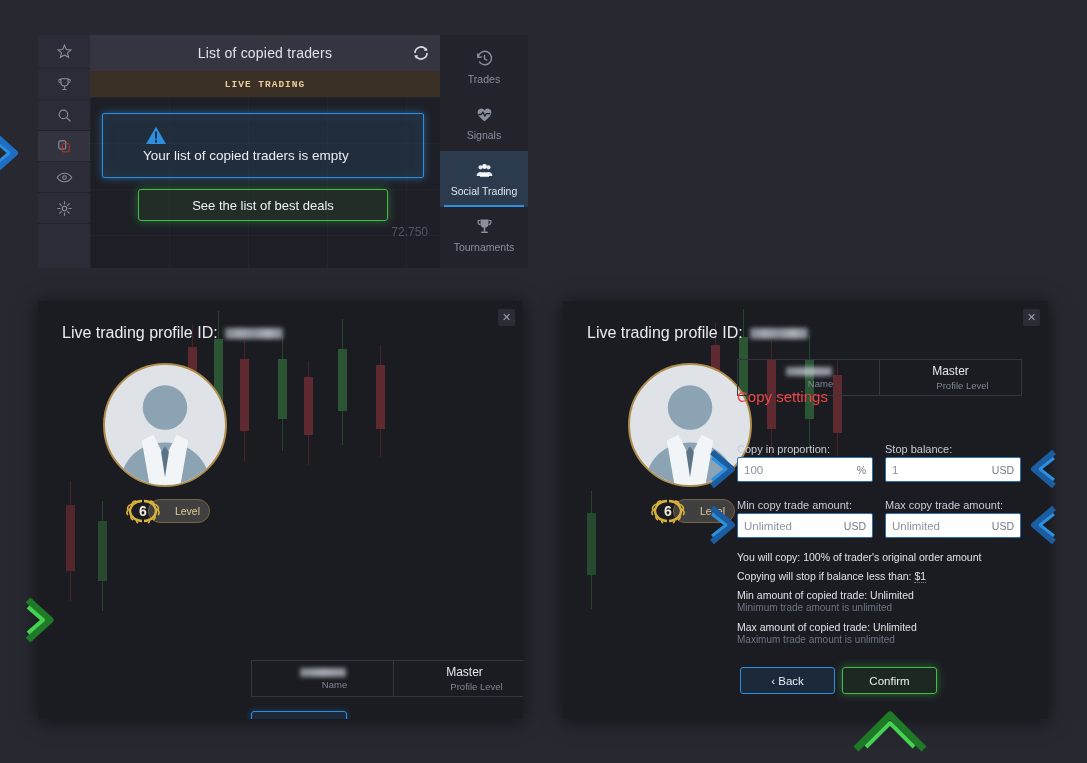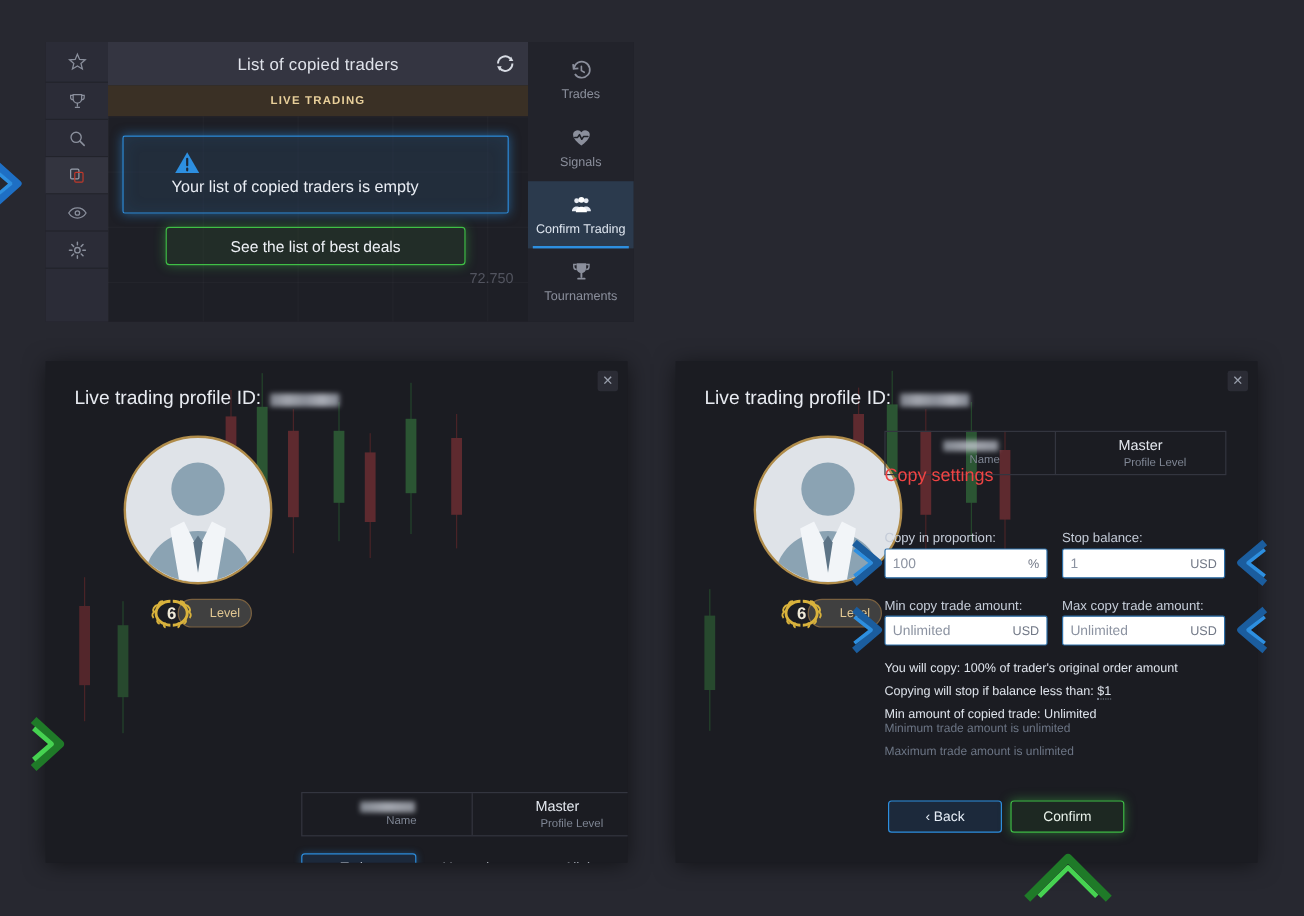--- a/index.html
+++ b/index.html
@@ -42,21 +42,21 @@
   #top-main { position:absolute; left:52px; top:0; right:88px; bottom:0; overflow:hidden; }
   #top-title-bar {
     height:36px; background:#343541; position:relative;
     display:flex; align-items:center; justify-content:center;
   }
   #top-title { font-size:14px; color:#dfe2ea; letter-spacing:.2px; }
   #refresh-icon { position:absolute; right:10px; top:9px; width:18px; height:18px; cursor:pointer; }
   #live-strip {
     height:26px; background:#3a3025; display:flex; align-items:center; justify-content:center;
   }
-  #live-strip span { font-size:9.5px; color:#e8cf9a; letter-spacing:1px; font-weight:bold; }
+  #live-strip span { font-size:9.5px; color:#e8cf9a; letter-spacing:1px; font-weight:bold;font-family:Liberation Mono, monospace; }
   #top-body { position:relative; height:171px; background:#1e1f26; }
   #top-body .grid { position:absolute; inset:0;
     background-image:
       linear-gradient(to right, rgba(255,255,255,.025) 1px, transparent 1px),
       linear-gradient(to bottom, rgba(255,255,255,.025) 1px, transparent 1px);
     background-size:79px 46px; }
   #empty-box {
     position:absolute; left:12px; top:16px; width:322px; height:65px;
     border:1px solid #2d8fe0; border-radius:2px;
     background:rgba(40,62,86,.45);
@@ -289,21 +289,21 @@
       </div>
       <div class="tab-item active">
         <svg viewBox="0 0 24 24">
           <circle cx="7" cy="8" r="2.6" fill="#e6eaf2"></circle>
             <circle cx="17" cy="8" r="2.6" fill="#e6eaf2"></circle>
           <circle cx="12" cy="7" r="3.1" fill="#ffffff"></circle>
           <path d="M2 19c0-3 2.4-5 5-5s5 2 5 5z" fill="#e6eaf2"></path>
           <path d="M12 19c0-3 2.4-5 5-5s5 2 5 5z" fill="#e6eaf2"></path>
           <path d="M6.2 20c0-3.4 2.6-5.8 5.8-5.8s5.8 2.4 5.8 5.8z" fill="#ffffff"></path>
           </svg>
-        <div class="lbl">Confirm Trading</div>
+        <div class="lbl">Social Trading</div>
       </div>
       <div class="tab-item">
         <svg viewBox="0 0 24 24">
           <path d="M7 3h10v5.5a5 5 0 0 1-10 0z" fill="#8b8f9c"></path>
           <path d="M7 4.4H4v2.2a3 3 0 0 0 3 3M17 4.4h3v2.2a3 3 0 0 1-3 3" fill="none" stroke="#8b8f9c" stroke-width="1.5"></path>
           <path d="M12 13.6v3.6M8.6 19.2h6.8" stroke="#8b8f9c" stroke-width="2" stroke-linecap="round"></path>
           </svg>
         <div class="lbl">Tournaments</div>
       </div>
     </div>
@@ -511,20 +511,21 @@
     <span class="unit">USD</span>
   </div>
 
   <div class="summary" style="top:551px">
     <div class="sum-line">You will copy: 100% of trader's original order amount</div>
     <div class="sum-line">
       <span>Copying will stop if balance less than: </span><span class="underline-dot">$1</span>
     </div>
     <div class="sum-line tight">Min amount of copied trade: Unlimited</div>
     <div class="sum-sub">Minimum trade amount is unlimited</div>
+    <div class="sum-line tight">Max amount of copied trade: Unlimited</div>
     <div class="sum-sub">Maximum trade amount is unlimited</div>
   </div>
 
   <div class="bottom-btn" id="back-btn">‹ Back</div>
   <div class="bottom-btn" id="confirm-btn">Confirm</div>
 
   <svg class="arrow-svg" style="left:706px;top:446px;width:42px;height:46px" viewBox="0 0 42 46">
     <polyline points="6,6 26,23 6,40" fill="none" stroke="#1b5d9e" stroke-width="6" stroke-linejoin="round"></polyline>
     <polyline points="6,12 20,23 6,34" fill="none" stroke="#2d8fe0" stroke-width="3" stroke-linejoin="round"></polyline>
   </svg>

